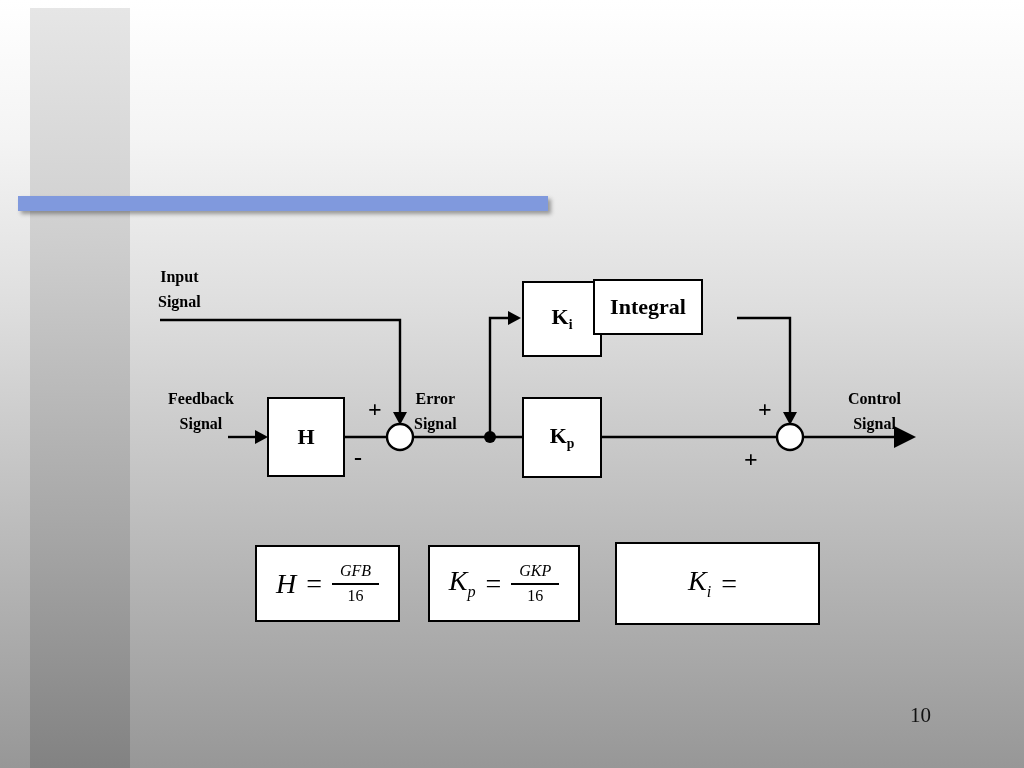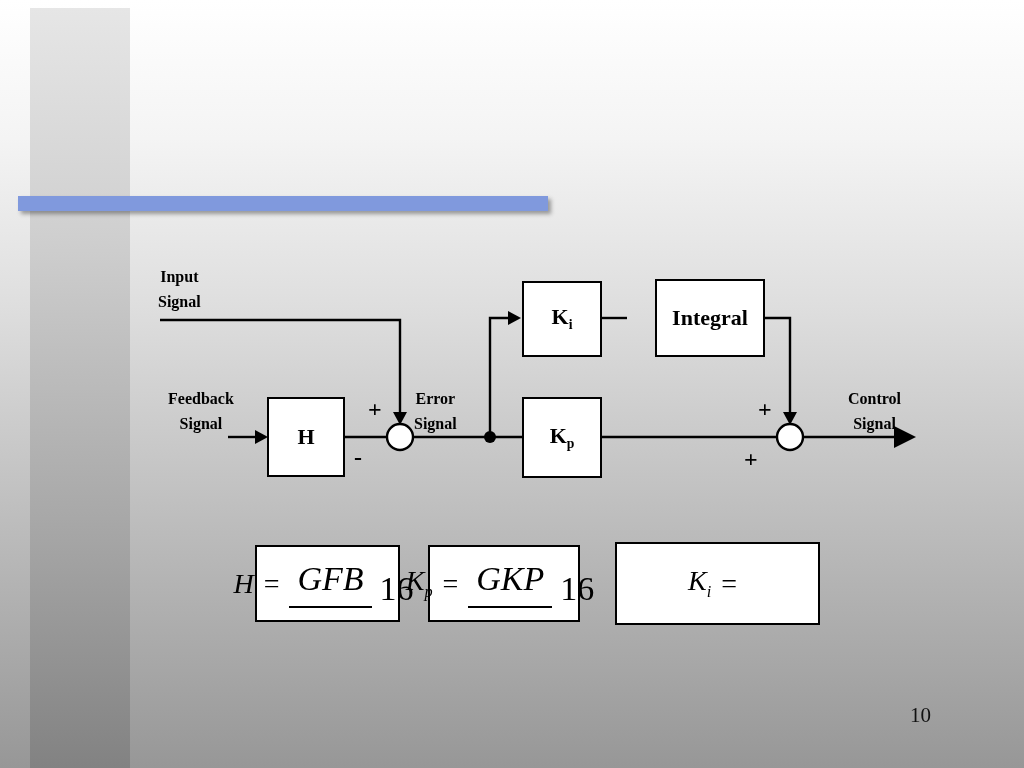--- a/index.html
+++ b/index.html
@@ -90,28 +90,28 @@
     justify-content: center;
     gap: 10px;
     font-size: 28px;
     color: #000;
     z-index: 5;
   }
   .formula .it { font-style: italic; }
   .formula sub { font-size: 0.58em; font-style: italic; }
   .fraction {
     display: inline-flex;
-    flex-direction: row;
+    flex-direction: column;
     align-items: stretch;
     text-align: center;
-    font-size: 34px;
+    font-size: 16px;
     line-height: 1.15;
   }
   .fraction .num { border-bottom: 2px solid #000; padding: 0 8px 2px 8px; }
-  .fraction .den { padding: 10px 8px 0 8px; }
+  .fraction .den { padding: 2px 8px 0 8px; }
   .fraction .den sub { font-size: 0.55em; }
   .page-number {
     position: absolute;
     left: 910px;
     top: 703px;
     font-size: 21px;
     color: #111;
     z-index: 6;
   }
 </style>
@@ -152,21 +152,21 @@
 Signal</div>
   <div class="sig-label" style="left:848px;top:386px">Control
 Signal</div>
 
   <div class="block" style="left:267px;top:397px;width:78px;height:80px">
     <span>H</span>
   </div>
   <div class="block" style="left:522px;top:281px;width:80px;height:76px">
     <span><span>K</span><sub>i</sub></span>
   </div>
-  <div class="block" style="left:655px;top:279px;width:110px;height:78px">
+  <div class="block" style="left:593px;top:279px;width:110px;height:56px">
     <span>Integral</span>
   </div>
   <div class="block" style="left:522px;top:397px;width:80px;height:81px">
     <span><span>K</span><sub>p</sub></span>
   </div>
 
   <div class="sign" style="left:368px;top:396px">+</div>
   <div class="sign" style="left:354px;top:444px">-</div>
   <div class="sign" style="left:758px;top:396px">+</div>
   <div class="sign" style="left:744px;top:446px">+</div>

